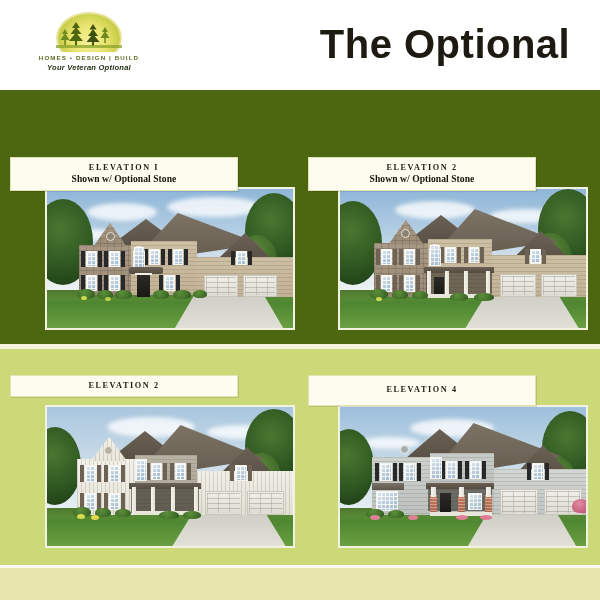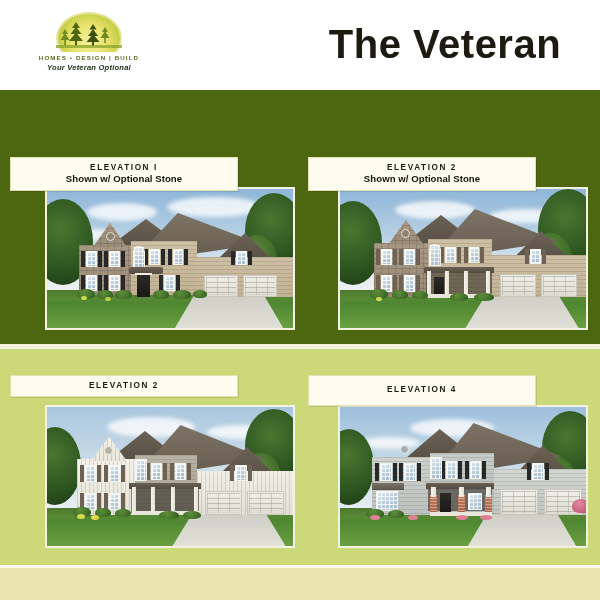--- a/index.html
+++ b/index.html
@@ -84,20 +84,21 @@
 
   
   .elev { position: absolute; }
   .elev-label {
     position: absolute; z-index: 3;
     background: #fdfcef;
     border: 1px solid #e2e2b4;
     box-shadow: 1px 1px 0 rgba(0,0,0,0.10);
     padding: 4px 6px 5px;
     text-align: center;
+    font-family: Liberation Serif, serif;
   }
   .elev-label .l1 {
     font-size: 8.2px; font-weight: bold; color: #1b1b14;
     letter-spacing: 1.6px; line-height: 11px;
   }
   .elev-label .l2 {
     font-size: 9.6px; font-weight: bold; color: #14140e;
     letter-spacing: 0.05px; line-height: 12px;
   }
   .elev-photo {
@@ -238,21 +239,21 @@
             <path d="M19 15 L23.5 22 L14.5 22 Z"></path>
             <rect x="18.2" y="21" width="1.6" height="6"></rect>
           </g>
           <rect x="10" y="27" width="66" height="3" fill="#8aa32c" opacity="0.75"></rect>
         </svg>
       </div>
       <div class="logo-sub">HOMES • DESIGN | BUILD</div>
       <div class="logo-tag">Your Veteran Optional</div>
     </div>
 
-    <div class="plan-title">The Veteran</div>
+    <div class="plan-title">The Optional</div>
   </div>
 
   <div class="band-dark"></div>
   <div class="band-divider"></div>
   <div class="band-light"></div>
   <div class="band-footer-rule"></div>
   <div class="band-footer"></div>
 
   <div class="elev">
     <div class="elev-label" style="left:10px; top:157px; width:228px;">

